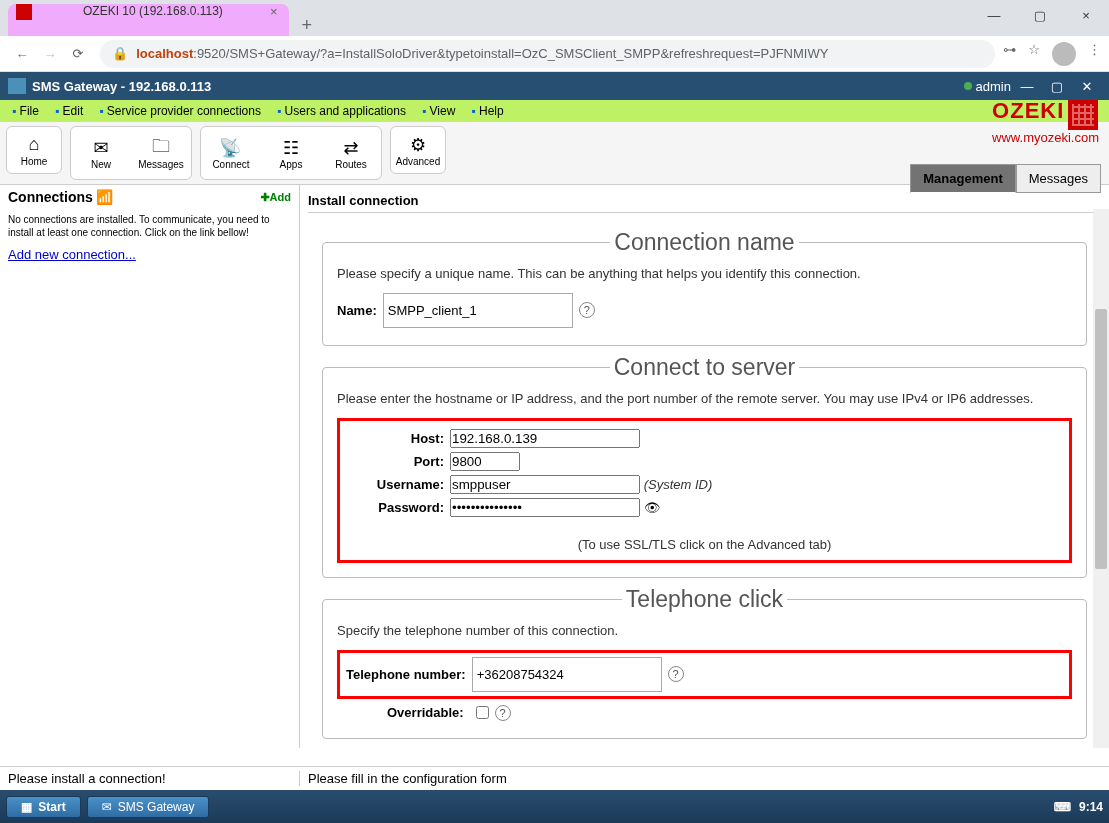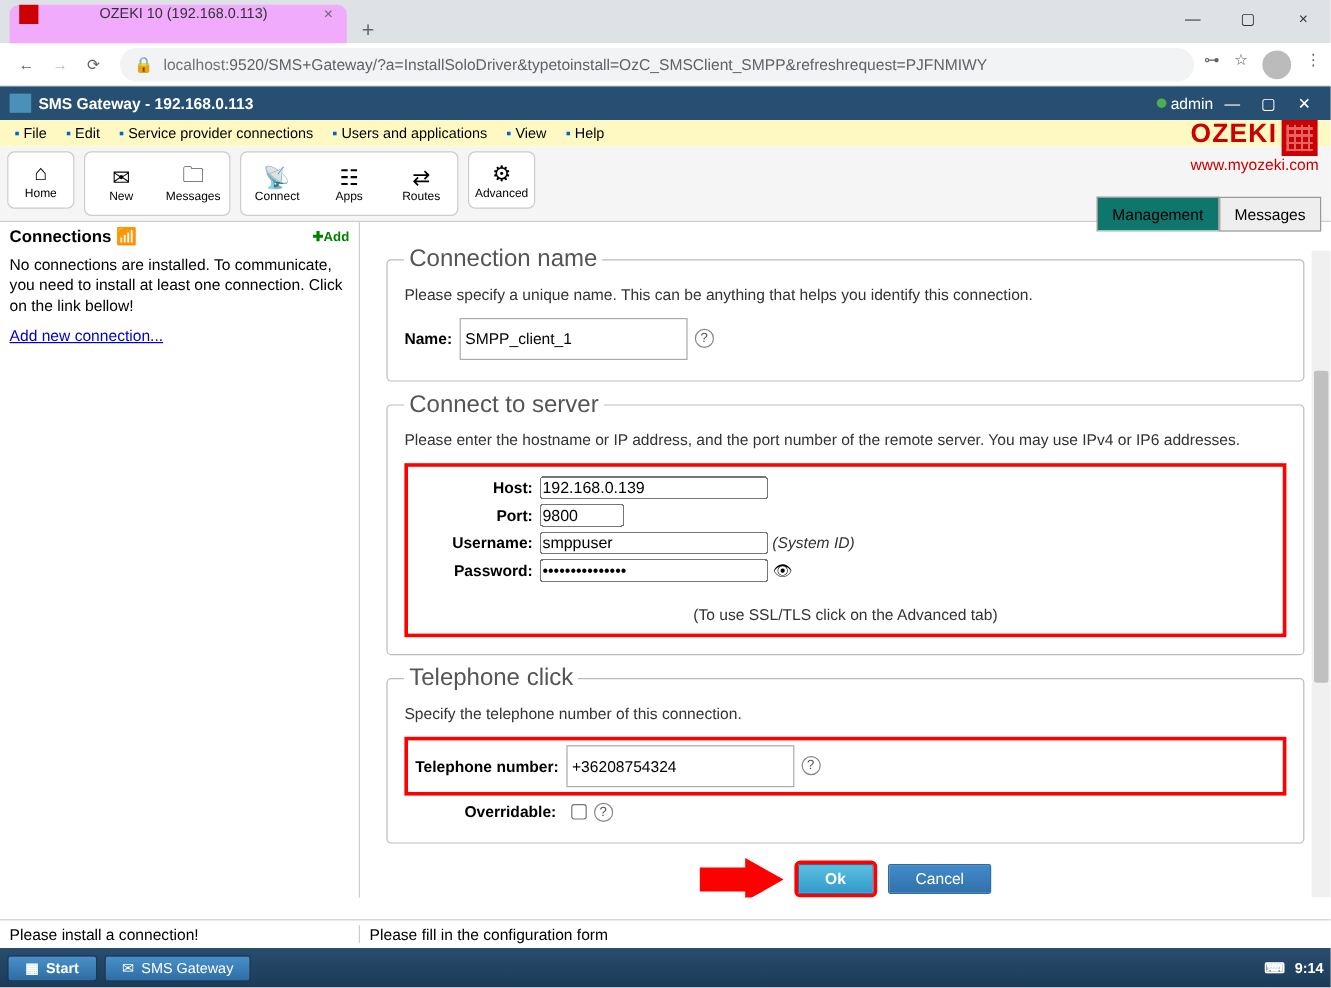--- a/index.html
+++ b/index.html
@@ -12,69 +12,69 @@
 .tab-title { flex: 1; font-size: 12px; color: #333; }
 .tab-close { color: #666; cursor: pointer; padding: 0 4px; }
 .new-tab { color: #666; padding: 0 12px; font-size: 18px; cursor: pointer; }
 .window-controls { position: absolute; right: 0; top: 0; display: flex; }
 .win-btn { width: 46px; height: 30px; display: flex; align-items: center; justify-content: center; color: #333; cursor: pointer; }
 
 .browser-toolbar { background: #fff; height: 36px; display: flex; align-items: center; padding: 0 8px; border-bottom: 1px solid #ddd; }
 .nav-btn { width: 28px; height: 28px; display: flex; align-items: center; justify-content: center; color: #5f6368; cursor: pointer; border-radius: 50%; }
 .nav-btn.disabled { color: #bbb; }
 .url-bar { flex: 1; height: 28px; background: #f1f3f4; border-radius: 14px; display: flex; align-items: center; padding: 0 12px; margin: 0 8px; font-size: 13px; color: #5f6368; }
-.url-dark { color: #737373; }
+.url-dark { color: #c2410c; font-weight: bold; }
 .url-icons { display: flex; gap: 12px; color: #5f6368; }
 
 
 .app-header { background: #264f72; color: #fff; height: 28px; display: flex; align-items: center; padding: 0 8px; font-size: 13px; }
 .app-icon-sms { width: 18px; height: 16px; background: #4a90b8; margin-right: 6px; display: inline-block; }
 .app-header .spacer { flex: 1; }
 .admin-dot { width: 8px; height: 8px; background: #4caf50; border-radius: 50%; display: inline-block; margin-right: 4px; }
 .app-win-btn { width: 28px; height: 20px; display: flex; align-items: center; justify-content: center; color: #fff; cursor: pointer; margin-left: 2px; }
 
 
-.menubar { background: #fef9c3; height: 22px; display: flex; align-items: center; padding: 0 4px; font-size: 12px; position: relative; }
+.menubar { background: #bef264; height: 22px; display: flex; align-items: center; padding: 0 4px; font-size: 12px; position: relative; }
 .menu-item { padding: 0 8px; cursor: pointer; }
 .menu-bullet { color: #0066cc; }
 
 
 .logo-area { position: absolute; right: 10px; top: 98px; text-align: left; }
 .logo-text { font-size: 22px; font-weight: bold; color: #cc0000; letter-spacing: 1px; }
 .logo-sub { font-size: 13px; color: #cc0000; }
 .logo-sq { display:inline-block; width:30px; height:30px; background:#cc0000; vertical-align:middle; margin-left:4px; position:relative; }
 .logo-sq::before { content:''; position:absolute; inset:4px; background:repeating-linear-gradient(90deg,#fff 0 2px,transparent 2px 6px),repeating-linear-gradient(0deg,#fff 0 2px,transparent 2px 6px); opacity:0.4; }
 
 
 .toolbar { background: #f5f5f5; padding: 4px 6px; display: flex; gap: 8px; }
 .tb-btn { border: 1px solid #ccc; border-radius: 6px; width: 56px; height: 48px; display: flex; flex-direction: column; align-items: center; justify-content: center; background: #fff; cursor: pointer; font-size: 10px; }
 .tb-btn .tb-ico { font-size: 18px; height: 22px; display:flex; align-items:center; }
 .tb-group { display: flex; gap: 4px; border: 1px solid #ccc; border-radius: 6px; padding: 2px; background:#fff; }
 .tb-group .tb-btn { border: none; }
 
 
 .right-tabs { position: absolute; right: 8px; top: 164px; display: flex; }
 .rtab { border: 1px solid #999; padding: 6px 12px; background: #eee; font-size: 13px; cursor: pointer; }
-.rtab.active { background: #0f766e; font-weight: normal; border-bottom-color: #fff; }
+.rtab.active { background: #737373; font-weight: bold; border-bottom-color: #fff; }
 
 
 .main { display: flex; height: 564px; border-top: 1px solid #ccc; }
 .sidebar { width: 300px; border-right: 1px solid #ccc; padding: 4px 8px; background: #fff; }
 .side-title { font-weight: bold; font-size: 14px; display: flex; align-items: center; }
 .side-title .add { margin-left: auto; color: #008000; font-size: 11px; cursor: pointer; }
 .plus { color: #008000; font-weight: bold; }
-.side-text { font-size: 13px; margin: 8px 0; line-height: 1.3; }
+.side-text { font-size: 10px; margin: 8px 0; line-height: 1.3; }
 .side-link { color: #0000cc; text-decoration: underline; font-size: 13px; cursor: pointer; }
 
 .content { flex: 1; padding: 4px 8px; position: relative; overflow: hidden; }
 .content-title { font-weight: bold; padding: 4px 0; border-bottom: 1px solid #ccc; }
 
 .form-area { padding: 8px 0; }
 fieldset { border: 1px solid #bbb; border-radius: 4px; padding: 10px 14px 14px; margin: 8px 14px; }
-legend { font-size: 20px; color: #555; padding: 0 4px; }
+legend { font-size: 23px; color: #555; padding: 0 4px; text-align: center; }
 .desc { font-size: 13px; color: #333; margin-bottom: 10px; line-height: 1.3; }
 .field-row { display: flex; align-items: center; margin: 3px 0; }
 .field-row label { font-weight: bold; margin-right: 6px; }
 .field-row input[type=text], .field-row input[type=password] { border: 1px solid #aaa; padding: 2px 4px; font-size: 13px; height: 35px; }
 .aligned { display:grid; grid-template-columns: 94px auto; gap: 4px 6px; align-items:center; }
 .aligned label { text-align: right; font-weight: bold; }
 .redbox { border: 3px solid #ff0000; }
 .hint { font-size: 13px; color: #333; text-align: center; margin-top: 20px; }
 .subtle { color: #333; font-size: 13px; font-style: italic; }
 .help-icon { display:inline-block; width:16px; height:16px; border:1px solid #888; border-radius:50%; text-align:center; line-height:14px; font-size:11px; color:#555; margin-left:6px; cursor:pointer; }
@@ -204,20 +204,21 @@
     <div class="side-title">
       <span>Connections</span> 
         <span style="margin-left:4px">📶</span>
       <span class="add"><span class="plus">✚</span><span>Add</span></span>
     </div>
     <div class="side-text">No connections are installed. To communicate, you need to install at least one connection. Click on the link bellow!</div>
     <a class="side-link">Add new connection...</a>
   </div>
 
   <div class="content">
+    <div class="content-title">Install connection</div>
 
     <div class="form-area">
       <fieldset>
         <legend>Connection name</legend>
         <div class="desc">Please specify a unique name. This can be anything that helps you identify this connection.</div>
         <div class="field-row">
           <label>Name:</label>
           <input type="text" style="width: 190px;" value="SMPP_client_1">
           <span class="help-icon">?</span>
         </div>

